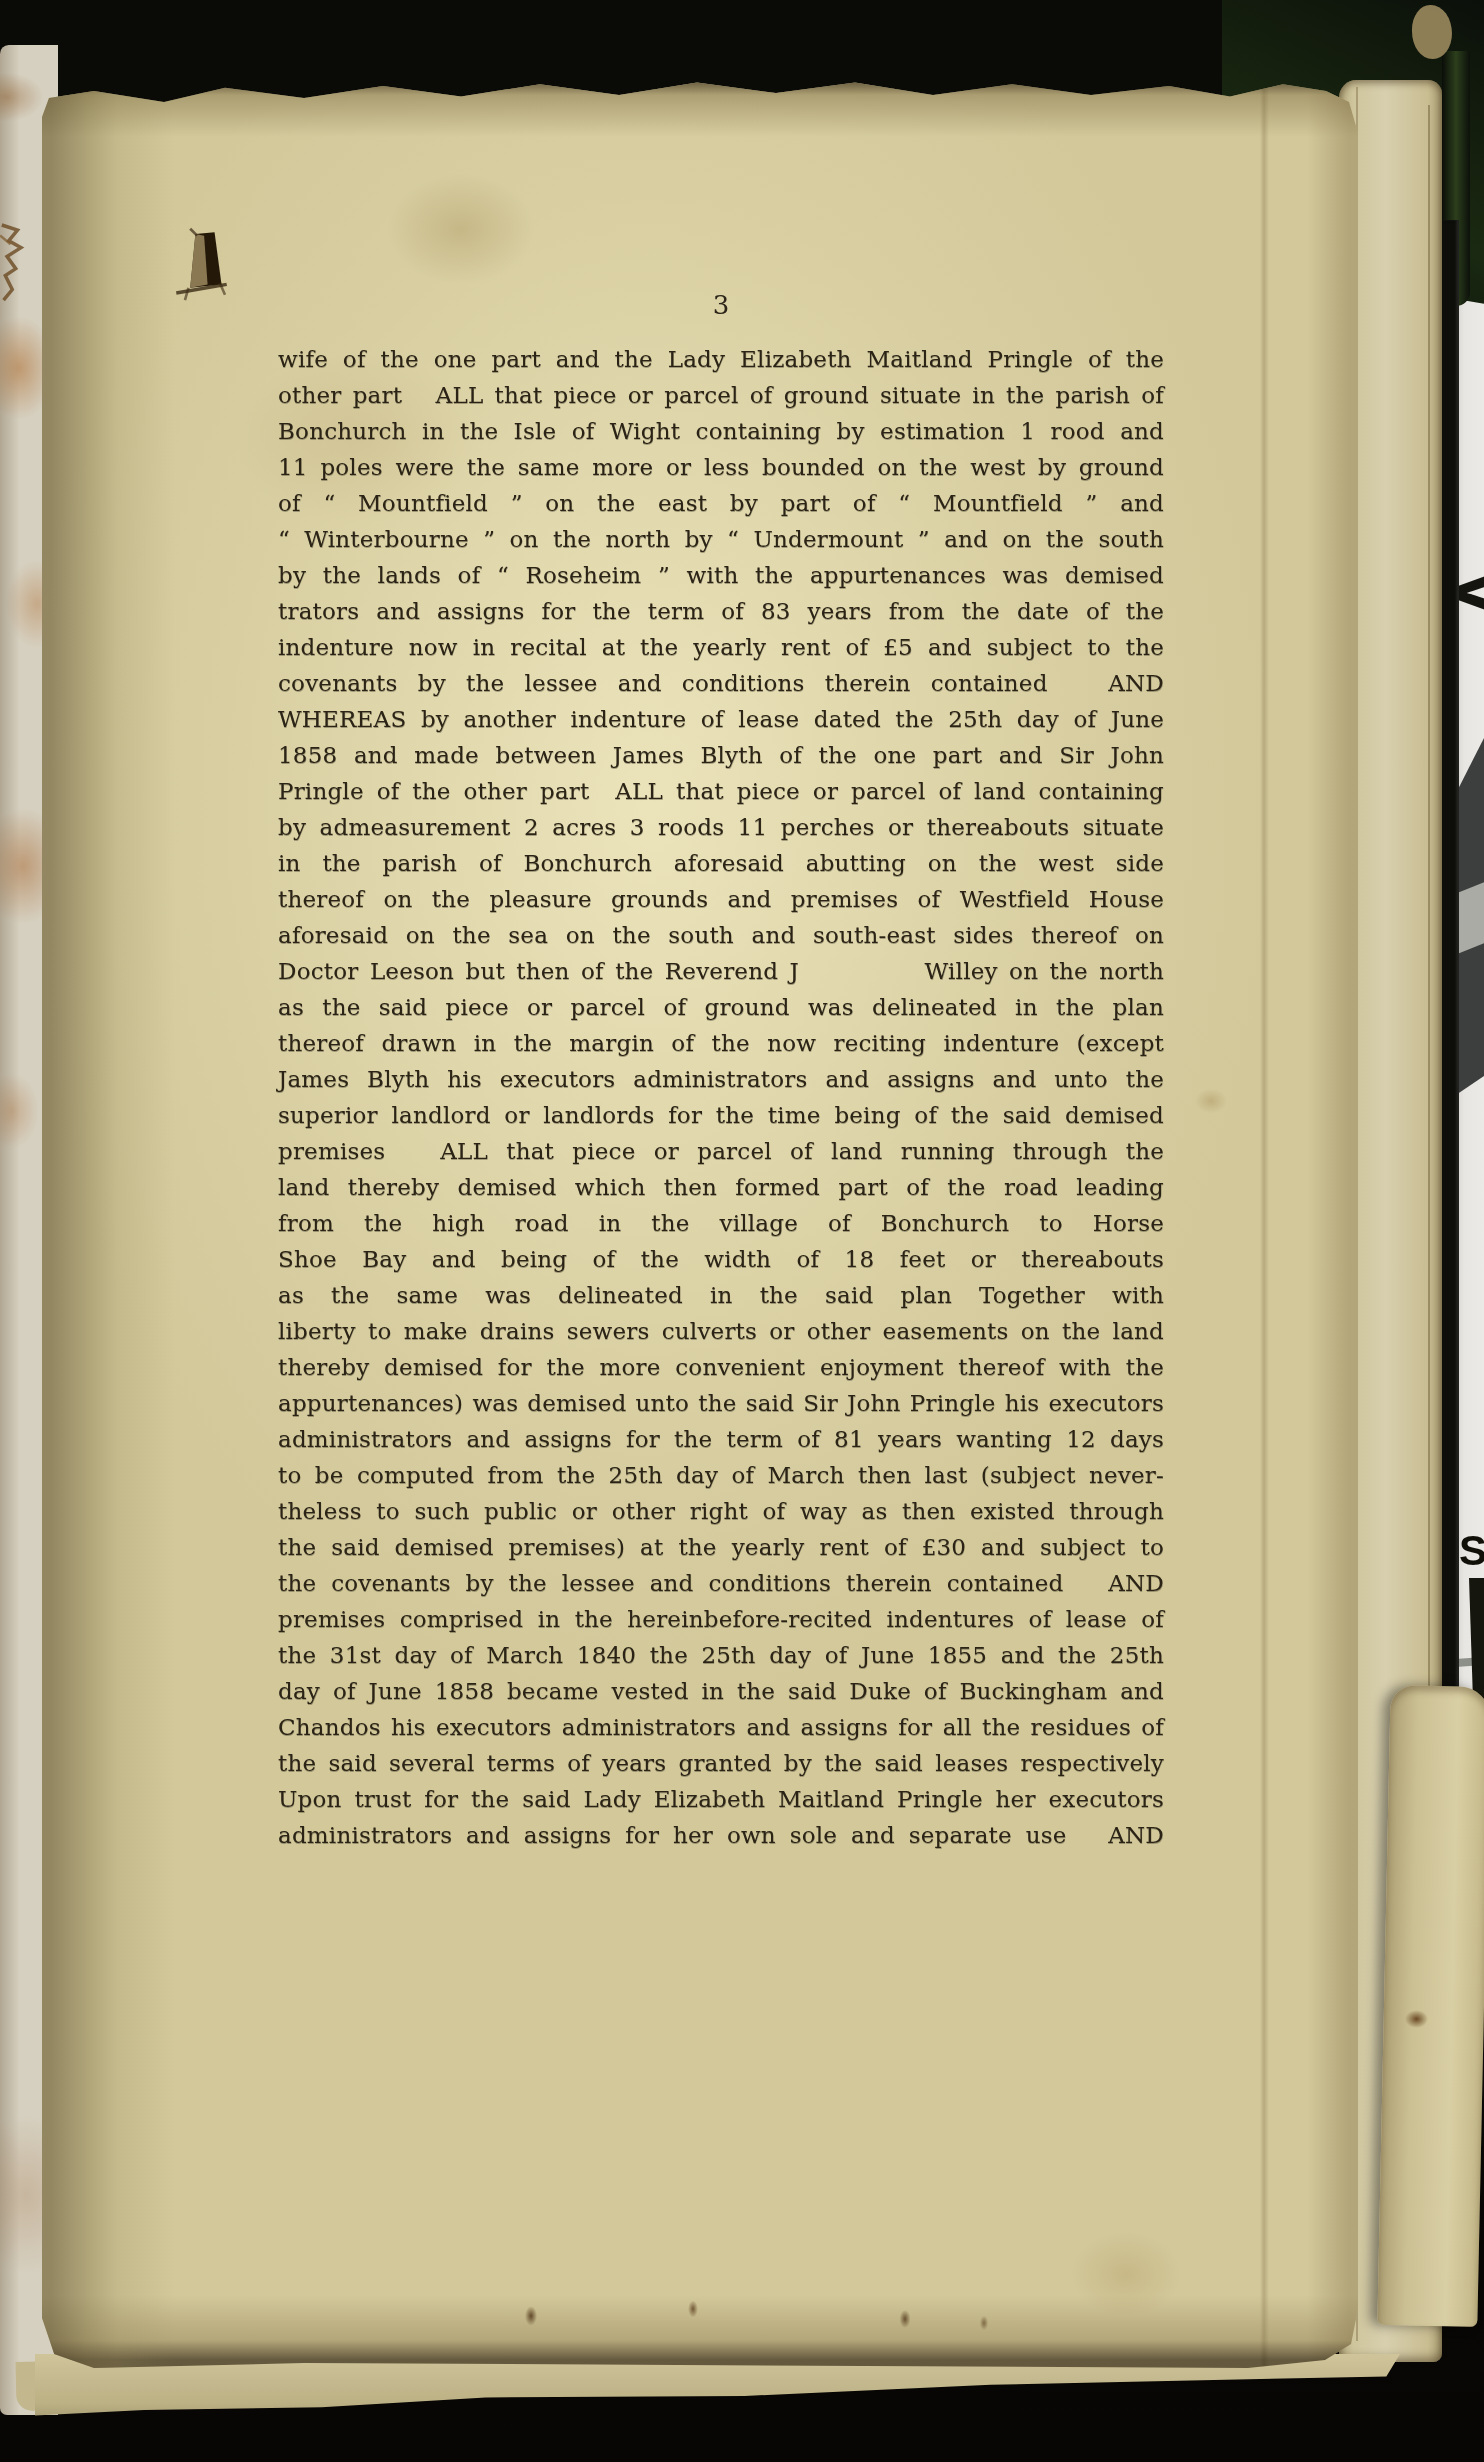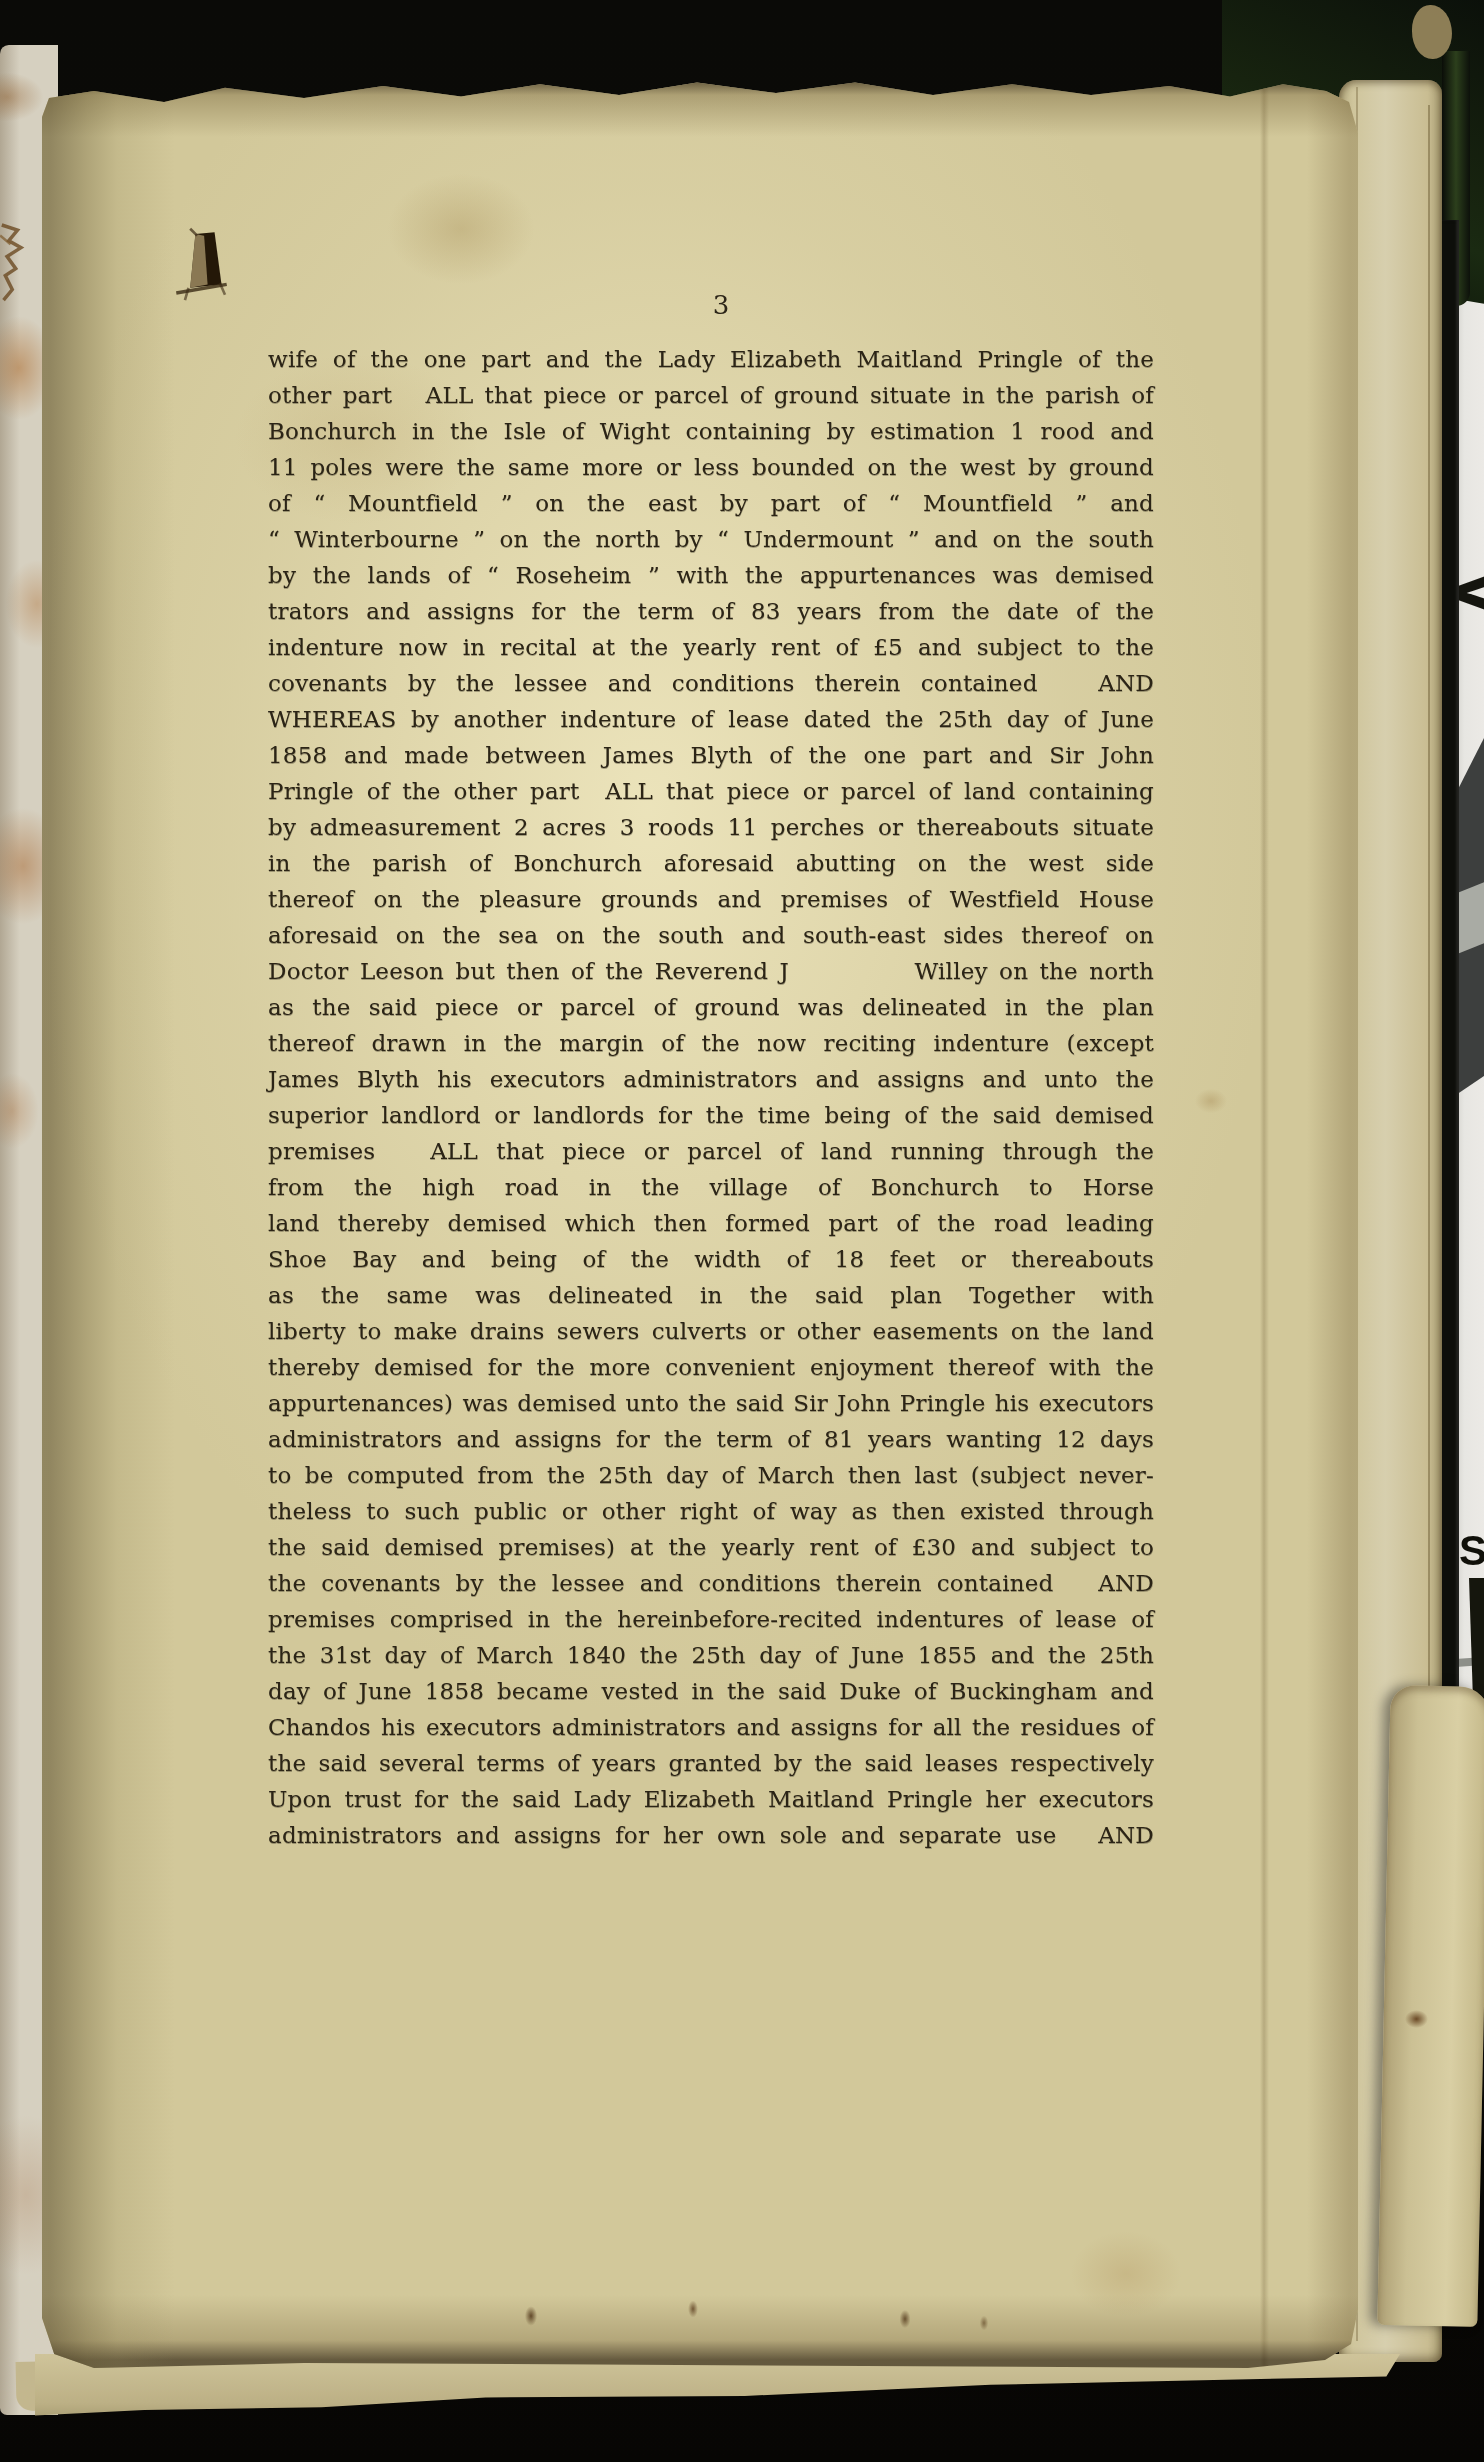--- a/index.html
+++ b/index.html
@@ -96,21 +96,21 @@
           radial-gradient(175px 122px at 315px 367px,rgba(170,140,80,.16),rgba(0,0,0,0) 70%),
           radial-gradient(79px 61px at 1084px 2202px,rgba(160,120,60,.2),rgba(0,0,0,0) 70%),
           radial-gradient(23px 17.5px at 1169px 1029px,rgba(140,100,40,.25),rgba(0,0,0,0) 70%),
           radial-gradient(786px 1136px at 46% 32%,rgba(238,230,190,.9),rgba(222,213,170,.45) 55%,rgba(0,0,0,0) 80%);}
 
   
   .tear{left:171px;top:227px;width:61px;height:80px;z-index:10;}
 
   .page-number{left:278px;top:290px;width:886px;z-index:10;text-align:center;
         font-size:26px;color:#2c2518;}
-  .textblock{left:268px;top:341px;width:886px;z-index:10;color:#2b2416;
+  .textblock{left:278px;top:341px;width:886px;z-index:10;color:#2b2416;
         font-size:23px;letter-spacing:0.2px;
         text-shadow:0.3px 0.5px 0.6px rgba(43,36,22,.35);}
   .text-line{position:relative;height:36px;line-height:36px;
         text-align:justify;text-align-last:justify;}
 </style>
 </head>
 <body>
 
 <div class="scene">
 
@@ -176,22 +176,22 @@
       <div class="text-line">by admeasurement 2 acres 3 roods 11 perches or thereabouts situate</div>
       <div class="text-line">in the parish of Bonchurch aforesaid abutting on the west side</div>
       <div class="text-line">thereof on the pleasure grounds and premises of Westfield House</div>
       <div class="text-line">aforesaid on the sea on the south and south-east sides thereof on</div>
       <div class="text-line">Doctor Leeson but then of the Reverend J&nbsp;&nbsp;&nbsp;&nbsp;&nbsp;&nbsp;&nbsp;&nbsp;&nbsp;&nbsp; Willey on the north</div>
       <div class="text-line">as the said piece or parcel of ground was delineated in the plan</div>
       <div class="text-line">thereof drawn in the margin of the now reciting indenture (except</div>
       <div class="text-line">James Blyth his executors administrators and assigns and unto the</div>
       <div class="text-line">superior landlord or landlords for the time being of the said demised</div>
       <div class="text-line">premises&nbsp;&nbsp; ALL that piece or parcel of land running through the</div>
+      <div class="text-line">land thereby demised which then formed part of the road leading</div>
       <div class="text-line">from the high road in the village of Bonchurch to Horse</div>
-      <div class="text-line">land thereby demised which then formed part of the road leading</div>
       <div class="text-line">Shoe Bay and being of the width of 18 feet or thereabouts</div>
       <div class="text-line">as the same was delineated in the said plan Together with</div>
       <div class="text-line">liberty to make drains sewers culverts or other easements on the land</div>
       <div class="text-line">thereby demised for the more convenient enjoyment thereof with the</div>
       <div class="text-line">appurtenances) was demised unto the said Sir John Pringle his executors</div>
       <div class="text-line">administrators and assigns for the term of 81 years wanting 12 days</div>
       <div class="text-line">to be computed from the 25th day of March then last (subject never-</div>
       <div class="text-line">theless to such public or other right of way as then existed through</div>
       <div class="text-line">the said demised premises) at the yearly rent of £30 and subject to</div>
       <div class="text-line">the covenants by the lessee and conditions therein contained&nbsp;&nbsp; AND</div>

